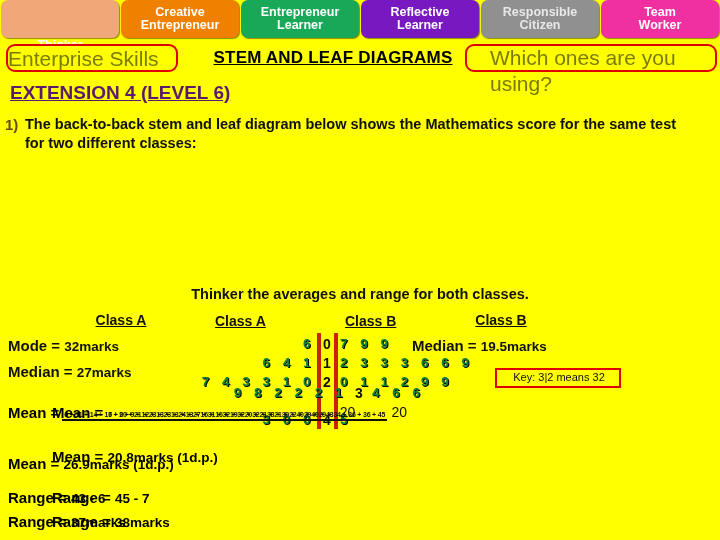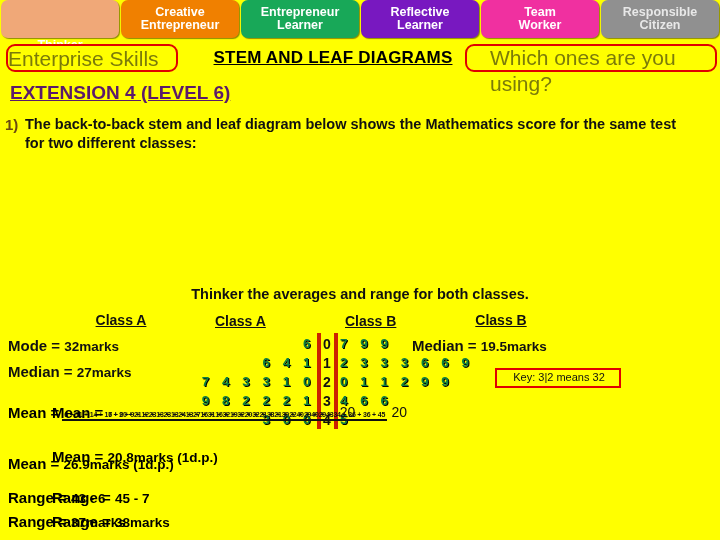--- a/index.html
+++ b/index.html
@@ -66,21 +66,21 @@
     position:absolute;height:16px;font-size:13.5px;font-weight:bold;
     color:#0E8040;letter-spacing:4.5px;white-space:nowrap;
     text-shadow:1px 1px 0 #000;
   }
   .leafrow.left{text-align:right;width:115px;left:200px;direction:ltr;}
   .leafrow.right{text-align:left;left:340px;}
   .stemcol{
     position:absolute;left:320px;width:14px;text-align:center;
     font-size:14px;font-weight:bold;color:#111;
   }
-  .r0{top:181px;} .r1{top:200px;} .r2{top:219px;} .r3{top:238px;} .r4{top:257px;}
+  .r0{top:181px;} .r1{top:200px;} .r2{top:219px;} .r3{top:230px;margin-left:32px;} .r4{top:257px;}
   #key-box{
     position:absolute;left:495px;top:213px;width:126px;height:20px;
     border:2px solid #E00000;background:#FFFF00;box-sizing:border-box;
   }
   #key-txt{
     position:absolute;left:500px;top:216px;width:118px;text-align:center;
     font-size:11px;color:#111;
   }
   
   #compare{
@@ -132,27 +132,27 @@
     <span>Entrepreneur</span>
   </div>
   <div class="skill" style="background: rgb(24, 168, 88); color: rgb(255, 255, 255);">
     <span>Entrepreneur</span>
     <span>Learner</span>
   </div>
   <div class="skill" style="background: rgb(120, 24, 192); color: rgb(255, 255, 255); text-align: center;">
     <span>Reflective</span>
     <span>Learner</span>
   </div>
+  <div class="skill" style="background: rgb(144, 144, 144); color: rgb(232, 232, 232);">
+    <span>Responsible</span>
+    <span>Citizen</span>
+  </div>
   <div class="skill" style="background: rgb(240, 48, 160); color: rgb(255, 255, 255);">
     <span>Team</span>
     <span>Worker</span>
-  </div>
-  <div class="skill" style="background: rgb(144, 144, 144); color: rgb(232, 232, 232);">
-    <span>Responsible</span>
-    <span>Citizen</span>
   </div>
 </div>
 
 <div class="box-outline" id="enterprise-box"></div>
 <div id="enterprise-txt">Enterprise Skills</div>
 
 <div class="box-outline" id="which-box"></div>
 <div id="which-txt">Which ones are you using?</div>
 
 <div id="main-title">STEM AND LEAF DIAGRAMS</div>

